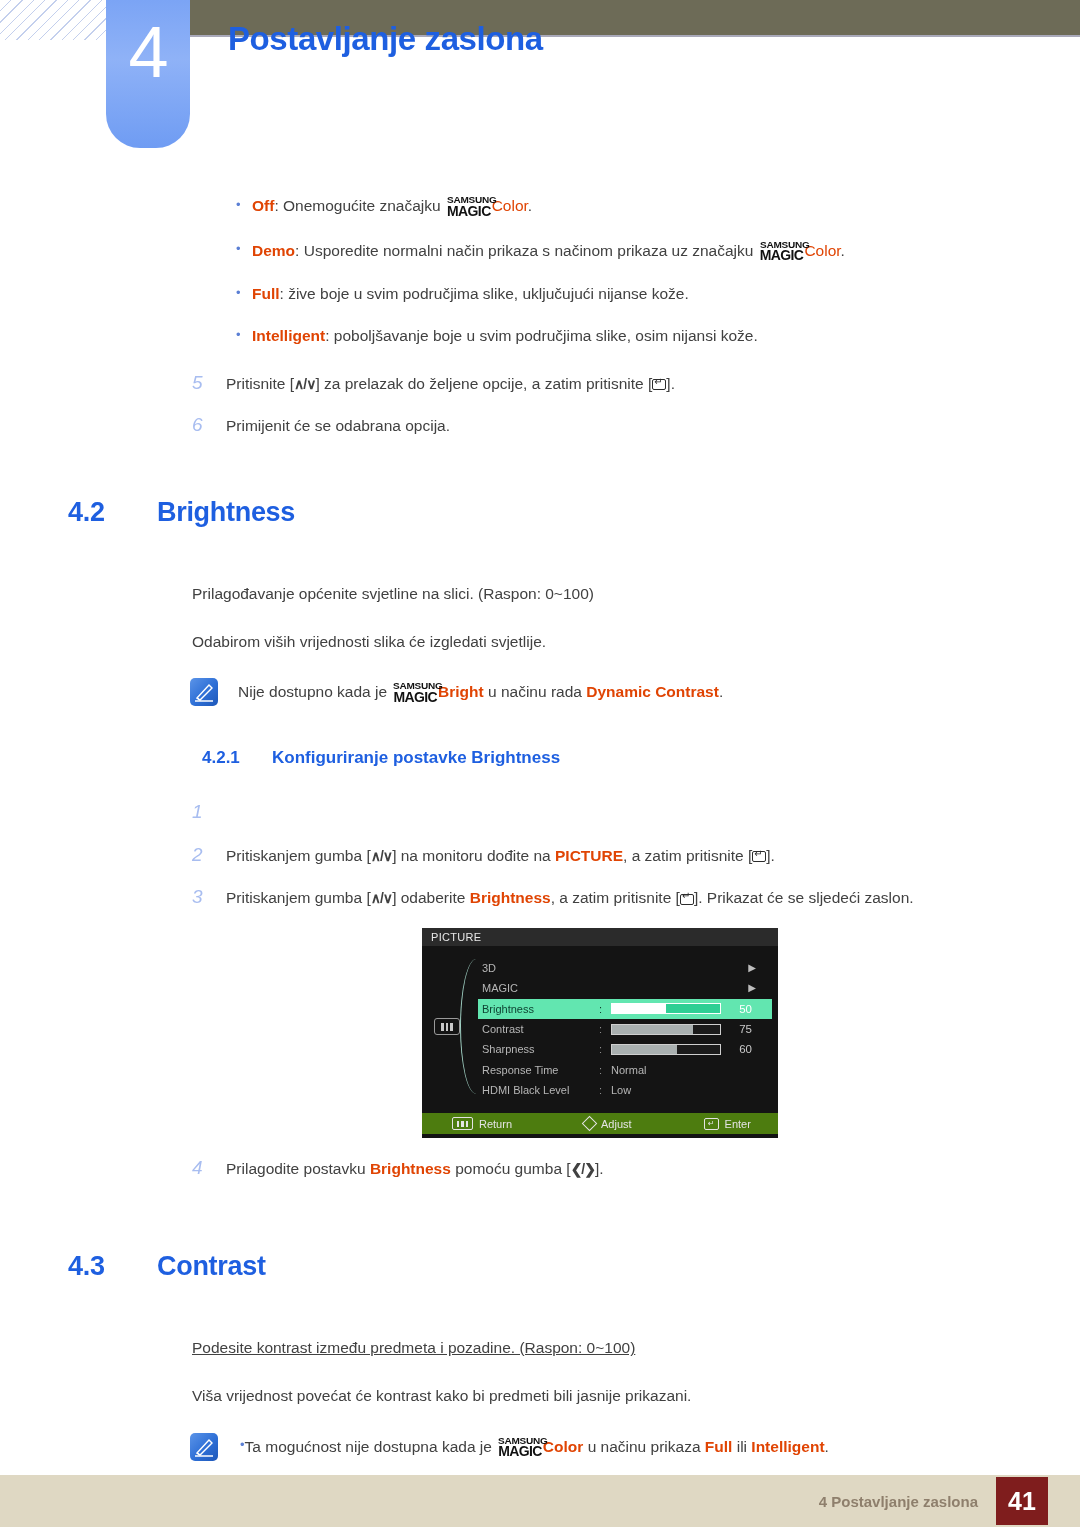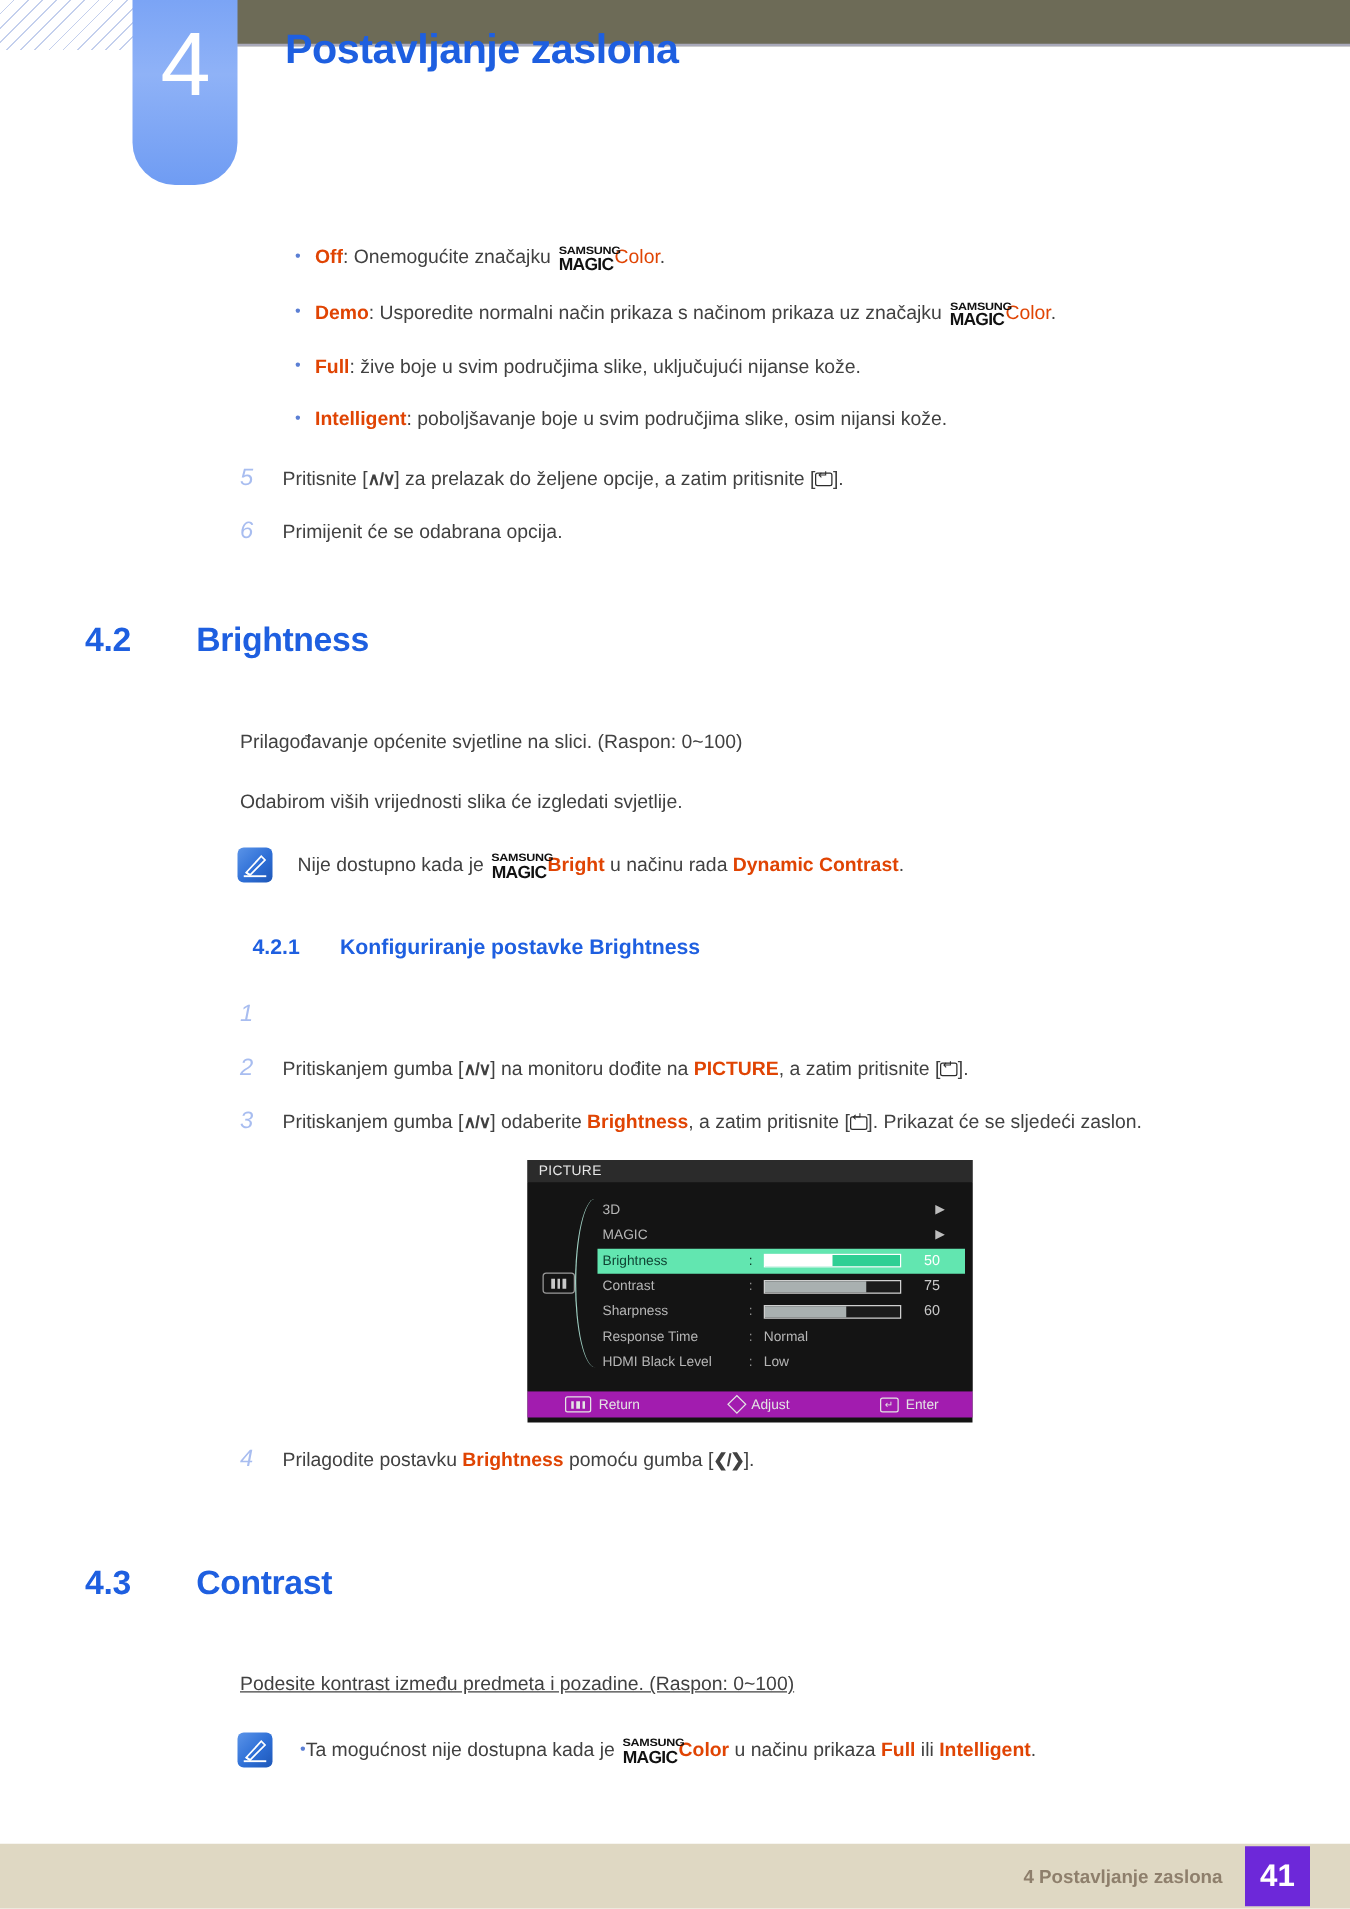--- a/index.html
+++ b/index.html
@@ -296,21 +296,21 @@
   }
   .osd-caret {
     margin-left: auto;
     margin-right: 16px;
     color: #bdbdbd;
     font-size: 10px;
     line-height: 1;
   }
   .osd-footer {
     height: 21px;
-    background: #a21caf;
+    background: #4d7c0f;
     display: flex;
     align-items: center;
     font-size: 11px;
     color: #e4e4e4;
   }
   .osd-f-item {
     display: flex;
     align-items: center;
     gap: 6px;
   }
@@ -389,21 +389,21 @@
     justify-content: flex-end;
   }
   .footer-text {
     font-size: 15px;
     font-weight: bold;
     color: #8e7f6c;
     margin-right: 18px;
   }
   .footer-page {
     width: 52px; height: 48px;
-    background: #6d28d9;
+    background: #7f1d1d;
     color: #ffffff;
     font-size: 25px;
     font-weight: bold;
     display: flex;
     align-items: center;
     justify-content: center;
     margin-right: 32px;
   }
 </style>
 </head>
@@ -495,20 +495,21 @@
     <span class="step-num">4</span>
     <span class="step-body"><span>Prilagodite postavku </span><span class="kw">Brightness</span><span> pomoću gumba [</span><span class="key">❮/❯</span><span>].</span></span>
   </div>
 
   <div class="h2" style="margin-bottom:56px;">
     <span class="num">4.3</span>
     <span>Contrast</span>
   </div>
 
   <div class="para" style="margin-bottom:28px;text-decoration:underline;">Podesite kontrast između predmeta i pozadine. (Raspon: 0~100)</div>
+  <div class="para" style="margin-bottom:26px;">Viša vrijednost povećat će kontrast kako bi predmeti bili jasnije prikazani.</div>
 
   <div class="note">
     <span class="note-icon">
       <svg width="20" height="20" viewBox="0 0 20 20">
         <path d="M3 16 L15 3 L18 6 L6 18 Z" fill="none" stroke="#ffffff" stroke-width="1.4"></path>
         <path d="M3 16 L6 18" stroke="#ffffff" stroke-width="1.4" fill="none"></path>
         <path d="M1 19 L19 19" stroke="#ffffff" stroke-width="1.5"></path>
       </svg>
     </span>
     <span class="note-text" style="margin-left:44px;"><span class="bullet-dot" style="margin-left:-22px;">•</span><span>Ta mogućnost nije dostupna kada je </span><span class="magic"><span class="s1">SAMSUNG</span><span class="s2">MAGIC</span></span><span class="kw">Color</span><span> u načinu prikaza </span><span class="kw">Full</span><span> ili </span><span class="kw">Intelligent</span><span>.</span></span>

